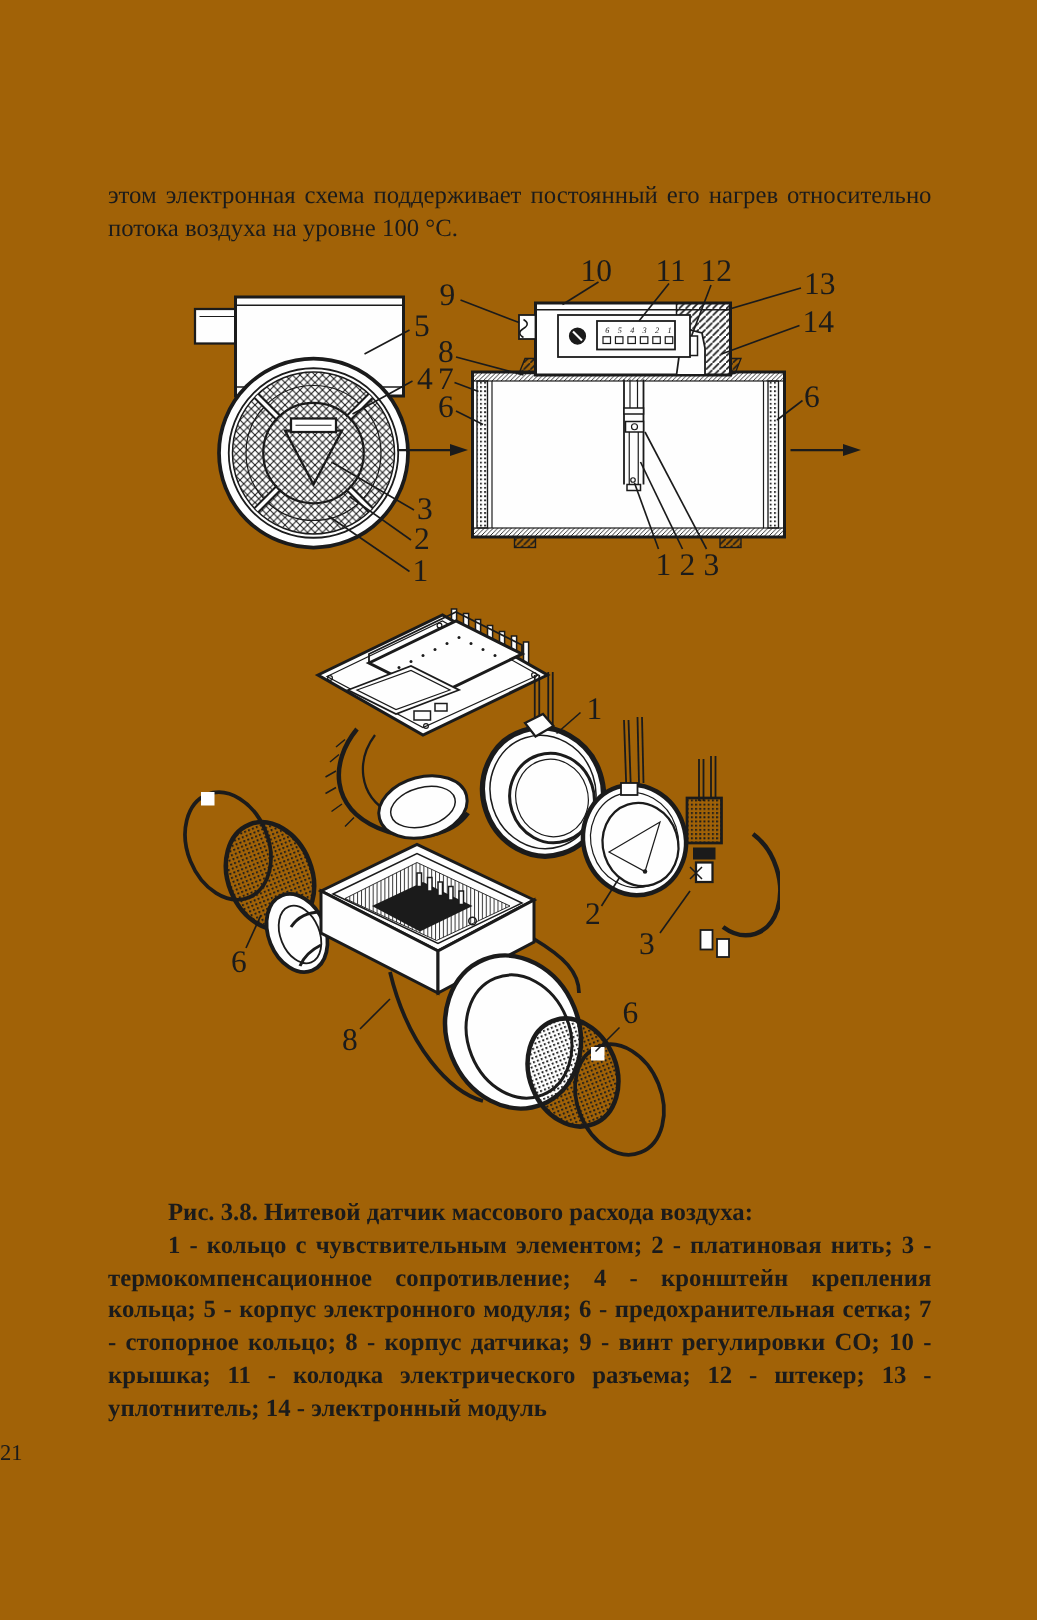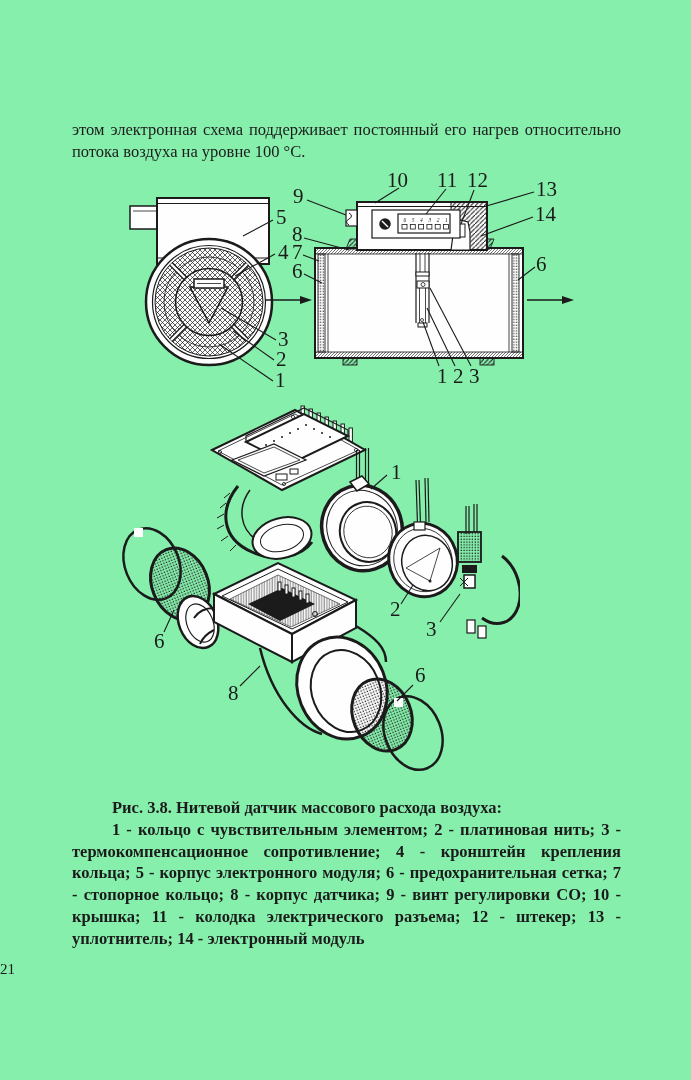--- a/index.html
+++ b/index.html
@@ -1,18 +1,18 @@
 <!DOCTYPE html>
 <html><head>
 <meta charset="utf-8">
 <style>
   html,body{margin:0;padding:0;background:#e8e8e8;}
   .page{
     position:relative; width:691px; height:1080px; margin:0 auto;
-    background:#86efac; color:#1b1b1b;
+    background:#a16207; color:#1b1b1b;
     font-family:"Liberation Serif", serif; overflow:hidden;
   }
   .body-par{
     position:absolute; left:72px; top:119px; width:549px;
     font-size:16.5px; line-height:22px; text-align:justify; margin:0;
   }
   .figwrap{ position:absolute; left:0; top:0; width:691px; height:1080px; }
   .svg-assembly{ position:absolute; left:115px; top:170px; }
   .svg-exploded{ position:absolute; left:110px; top:398px; }
   .caption{ position:absolute; left:72px; top:797px; width:549px; font-size:16.5px; line-height:21.8px;font-weight:bold; }

